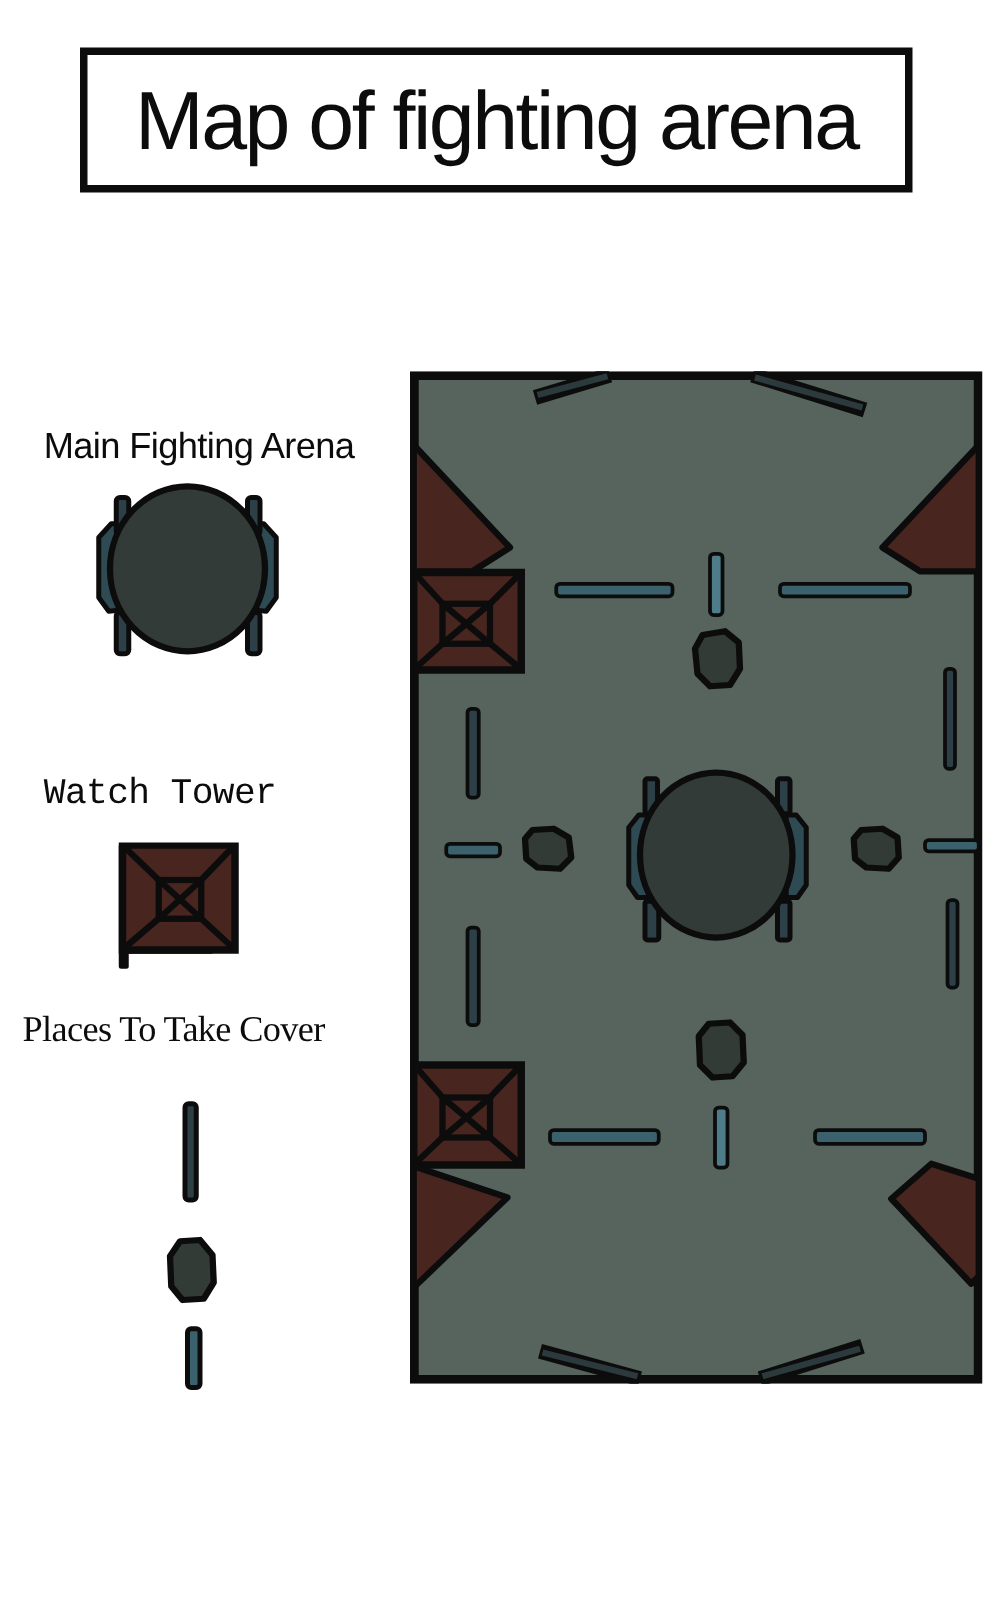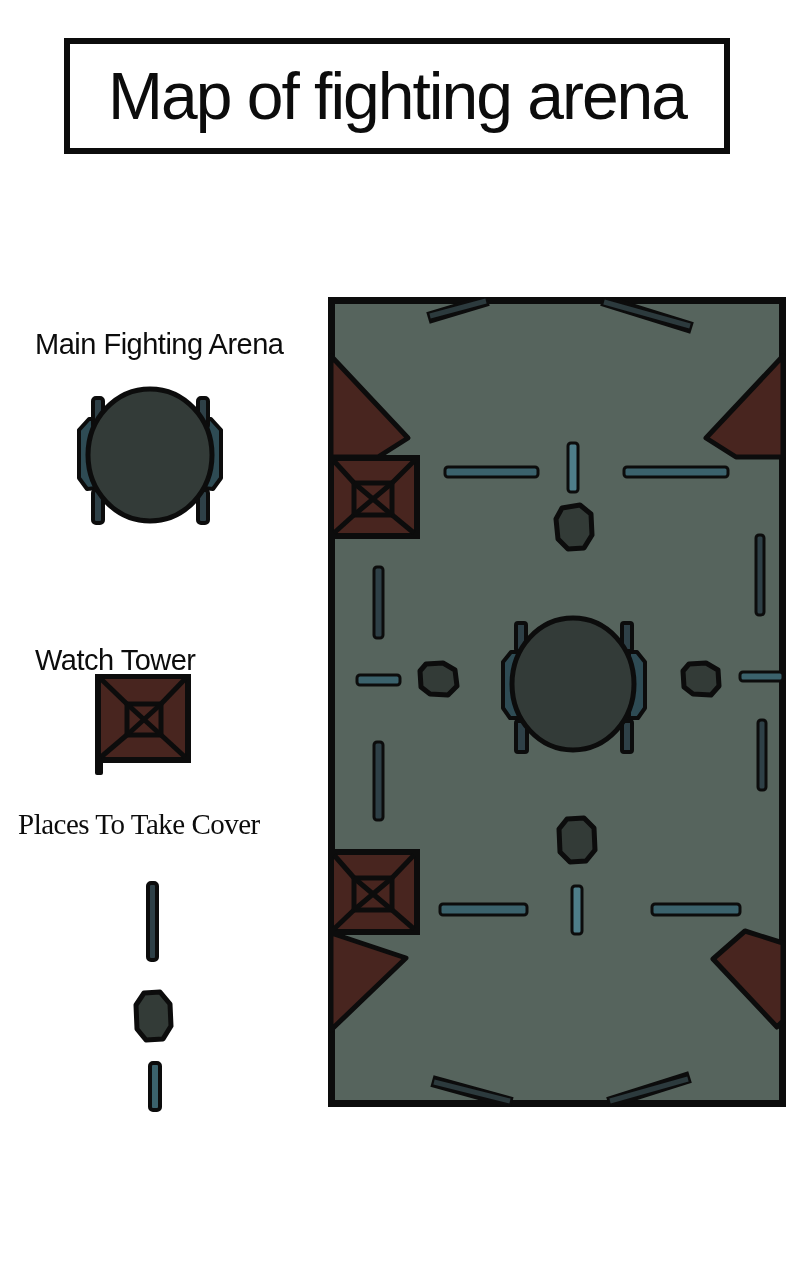--- a/index.html
+++ b/index.html
@@ -18,22 +18,22 @@
     background:#fff;
   }
   .title-box span{
     font-size:66px;letter-spacing:-2px;white-space:nowrap;
     color:var(--ink,#0c0c0c);
   }
   .legend-label{
     position:absolute;font-size:29px;letter-spacing:-0.5px;white-space:nowrap;
     color:var(--ink,#0c0c0c);
   }
-  .lbl-arena{left:35px;top:328px;}
-  .lbl-tower{left:35px;top:644px;}
+  .lbl-arena{left:35px;top:341px;}
+  .lbl-tower{left:35px;top:618px;font-family:Liberation Mono, monospace;}
   .lbl-cover{left:18px;top:808px;font-family:Liberation Serif, serif;}
   .arena-icon{position:absolute;left:70px;top:384px;}
   .tower-icon{position:absolute;left:94px;top:674px;}
   .cover-icon{position:absolute;left:127px;top:878px;}
   .map-svg{position:absolute;left:328px;top:297px;}
   
   .sInk{stroke:var(--ink,#0c0c0c);}
   .fInk{fill:var(--ink,#0c0c0c);}
   .fMap{fill:var(--map-bg,#56645d);}
   .fRed{fill:var(--red,#48251f);}

